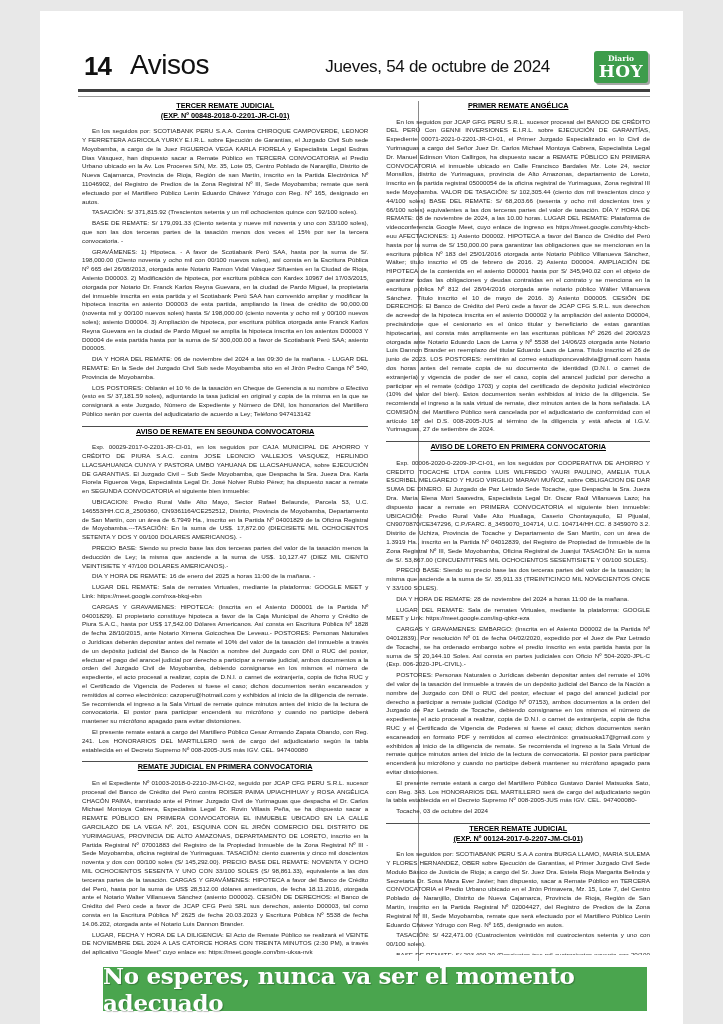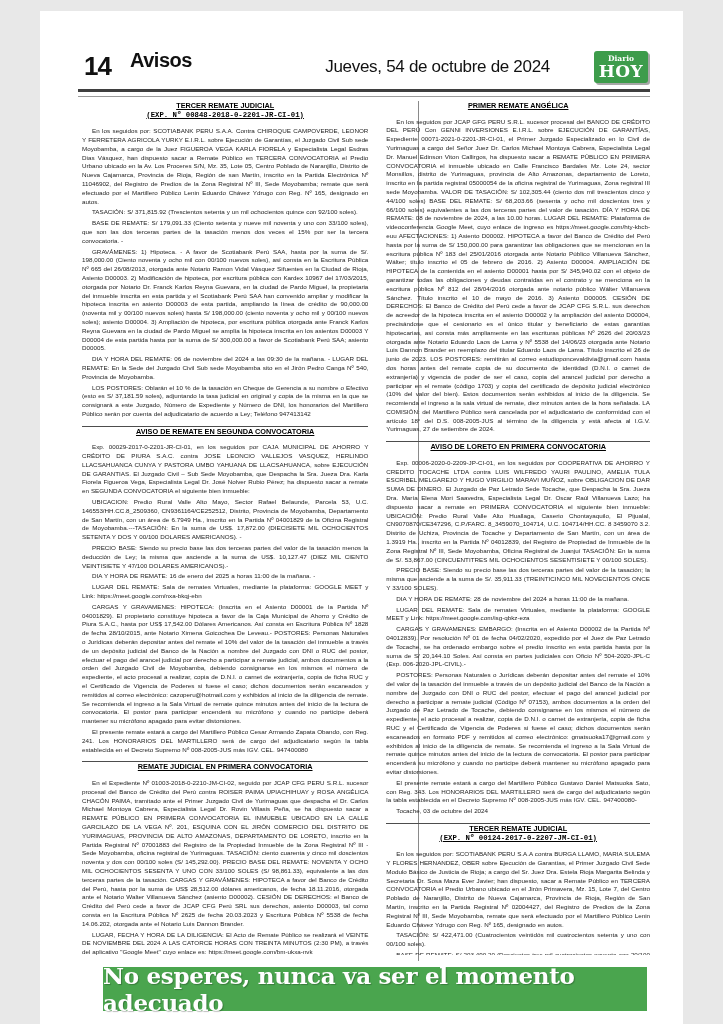--- a/index.html
+++ b/index.html
@@ -1,40 +1,40 @@
 <!DOCTYPE html>
 <html><head>
 <meta charset="utf-8">
 <style>
   html,body{margin:0;padding:0;background:#e8e8e8;}
   .page{position:relative;width:643px;height:1024px;background:#ffffff;margin:11px auto;
         font-family:"Liberation Sans",sans-serif;color:#111;overflow:hidden;}
   
   .masthead{position:absolute;left:38px;top:40px;right:33px;height:34px;}
   .pgnum{position:absolute;left:6px;top:0;font-size:26px;font-weight:bold;letter-spacing:-1px;}
-  .section{position:absolute;left:52px;top:-2px;font-size:20px;font-weight:bold;letter-spacing:-0.5px;}
+  .section{position:absolute;left:52px;top:-2px;font-size:28px;font-weight:normal;letter-spacing:-0.5px;}
   .date{position:absolute;right:100px;top:6px;font-size:17px;font-weight:500;letter-spacing:-0.3px;}
   .logo{position:absolute;right:2px;top:0px;width:54px;height:32px;background:#3d9c4b;border-radius:3px;
         box-shadow:2px 2px 0 rgba(60,60,60,.45);display:flex;flex-direction:column;align-items:center;justify-content:center;}
   .logo-top{color:#fff;font-size:7.5px;font-weight:bold;line-height:8px;font-family:"DejaVu Serif",serif;}
   .logo-main{color:#fff;font-size:17px;font-weight:bold;line-height:16px;letter-spacing:0.5px;font-family:"DejaVu Serif",serif;}
   .hrule{position:absolute;left:38px;right:33px;top:78px;height:4px;
          border-top:3px solid #3f3f3f;border-bottom:1px solid #9a9a9a;}
   
   .content{position:absolute;left:42px;right:33px;top:90px;height:854px;display:flex;overflow:hidden;}
   .col{box-sizing:border-box;}
   .col.left{width:336px;padding-right:8px;}
   .col.right{width:312px;padding-left:10px;}
   .vdivider{position:absolute;left:378px;top:90px;width:1px;height:860px;background:#8a8a8a;}
   .notice{margin:0;}
   .notice + .notice{border-top:1px solid #4d4d4d;margin-top:7px;padding-top:0;}
   .notice-title{margin:0;text-align:center;font-weight:bold;text-decoration:underline;
                 font-size:7.3px;line-height:9.6px;color:#000;}
   .notice-sub{margin:0 0 7px;text-align:center;font-weight:bold;text-decoration:underline;
-              font-size:7.3px;line-height:9.6px;color:#000;font-family:Liberation Mono, monospace;}
+              font-size:7.3px;line-height:9.6px;color:#000;}
   .notice-title.solo{margin-bottom:7px;}
   .notice p{margin:0 0 2px;font-size:6.25px;line-height:8.8px;text-align:justify;
             text-indent:10px;color:#1c1c1c;word-spacing:0.2px;}
   
   .banner{position:absolute;left:63px;right:36px;top:956px;height:44px;background:#4aa54e;
           display:flex;align-items:center;justify-content:center;}
   .banner-text{color:#ffffff;font-family:"DejaVu Serif",serif;font-weight:bold;font-size:23px;
                letter-spacing:-0.3px;text-shadow:1px 1px 1px rgba(0,0,0,.25);}
 </style>
 </head>

